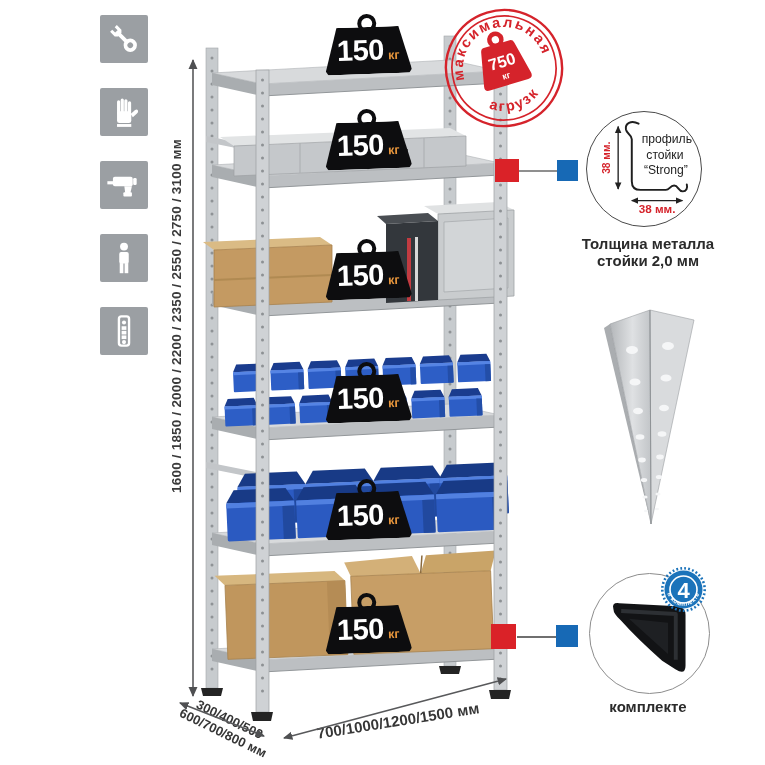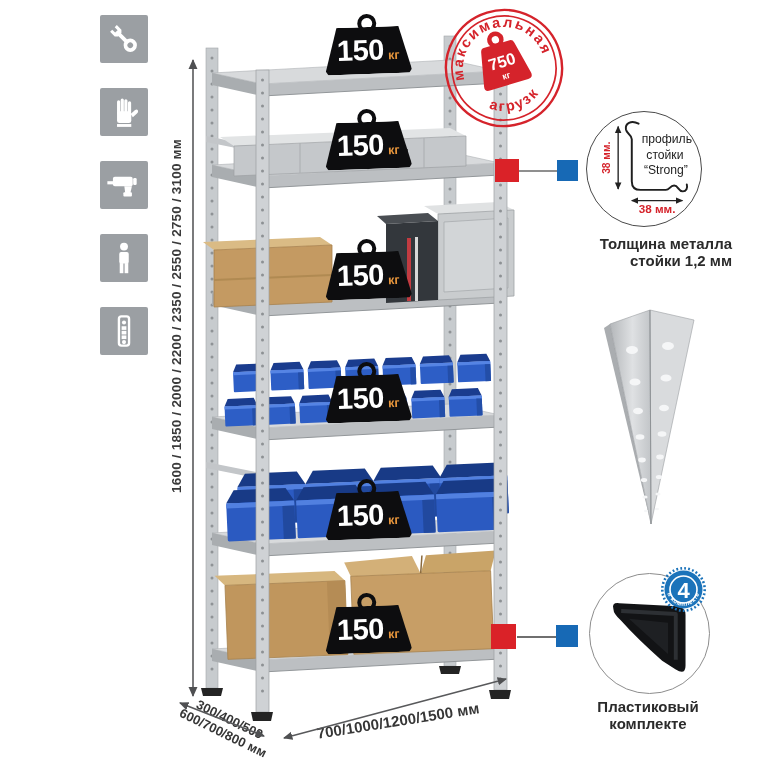--- a/index.html
+++ b/index.html
@@ -19,21 +19,21 @@
   .wb-body{position:absolute;top:13px;left:3px;width:86px;height:47px;background:#0d0d0f;
            clip-path:polygon(14% 0,86% 0,100% 92%,97% 100%,3% 100%,0 92%);
            display:flex;align-items:baseline;justify-content:center;padding-top:0;}
   .wb-val{font-size:29px;font-weight:800;color:#fff;letter-spacing:-.5px;line-height:47px;}
   .wb-unit{font-size:12.5px;font-weight:700;color:#e8963c;margin-left:4px;}
   
   .detail-circle{position:absolute;border-radius:50%;background:#fff;}
   .circle-profile{left:586px;top:111px;width:114px;height:114px;border:1.5px solid #4a4a4a;}
   .circle-foot{left:589px;top:573px;width:119px;height:119px;border:1.5px solid #8d8d8d;}
   .caption{position:absolute;width:168px;text-align:center;font-size:15px;font-weight:700;color:#2b2b2b;line-height:1.15;}
-  .cap-profile{left:564px;top:235px;text-align:right;}
+  .cap-profile{left:564px;top:235px;}
   .cap-foot{left:564px;top:698px;}
   
   .depth-label{position:absolute;left:150px;top:712px;width:152px;text-align:center;
                transform:rotate(26deg);font-size:13px;font-weight:700;color:#363636;line-height:1.15;}
   .width-label{position:absolute;left:305px;top:712px;width:186px;text-align:center;
                transform:rotate(-9deg);font-size:15px;font-weight:700;color:#363636;}
   svg text{font-family:"Liberation Sans","DejaVu Sans",sans-serif;}
 </style>
 </head>
 <body>
@@ -332,21 +332,21 @@
       <line x1="46" y1="91" x2="98" y2="91" stroke="#222" stroke-width="1.4" marker-start="url(#mB)" marker-end="url(#mB)"></line>
       <text transform="rotate(-90 24 47)" x="24" y="47" text-anchor="middle" font-size="10.5" font-weight="700" fill="#d5232b">38 мм.</text>
       <text x="72" y="104" text-anchor="middle" font-size="12" font-weight="700" fill="#d5232b">38 мм.</text>
       <text x="82" y="32" text-anchor="middle" font-size="12.5" fill="#1d1d1d">профиль</text>
       <text x="80" y="48" text-anchor="middle" font-size="12.5" fill="#1d1d1d">стойки</text>
       <text x="81" y="64" text-anchor="middle" font-size="12.5" fill="#1d1d1d">“Strong”</text>
     </svg>
   </div>
   <div class="caption cap-profile">
     <div>Толщина металла</div>
-    <div>стойки 1,2 мм</div>
+    <div>стойки 2,0 мм</div>
   </div>
 
   <svg class="abs" style="left:588px;top:298px;z-index:2" width="125" height="230" viewBox="0 0 125 230">
     <defs>
       <linearGradient id="gMet" x1="0" y1="0" x2="1" y2="0">
         <stop offset="0" stop-color="#b4b7ba"></stop>
           <stop offset="0.55" stop-color="#dfe1e3"></stop>
           <stop offset="1" stop-color="#c2c5c8"></stop>
       </linearGradient>
     </defs>
@@ -387,21 +387,20 @@
     </defs>
     <circle cx="23.5" cy="23.5" r="21.2" fill="none" stroke="#1b73ba" stroke-width="2.6" stroke-dasharray="1.8 2.2"></circle>
     <circle cx="23.5" cy="23.5" r="19" fill="#1b73ba"></circle>
     <circle cx="23.5" cy="23.5" r="13.5" fill="none" stroke="#fff" stroke-width="1.6"></circle>
     <text x="23.5" y="31.5" text-anchor="middle" font-size="22" font-weight="800" fill="#fff">4</text>
     <text font-size="6.2" font-weight="700" fill="#fff" letter-spacing="0.6">
       <textPath href="#fArc" startOffset="50%" text-anchor="middle">в комплекте</textPath>
     </text>
   </svg>
   <div class="caption cap-foot">
-    <div>Пластиковый</div>
     <div>комплекте</div>
   </div>
 
   <div class="depth-label">
     <div>300/400/500</div>
     <div>600/700/800 мм</div>
   </div>
   <div class="width-label">700/1000/1200/1500 мм</div>
 
 </div>

